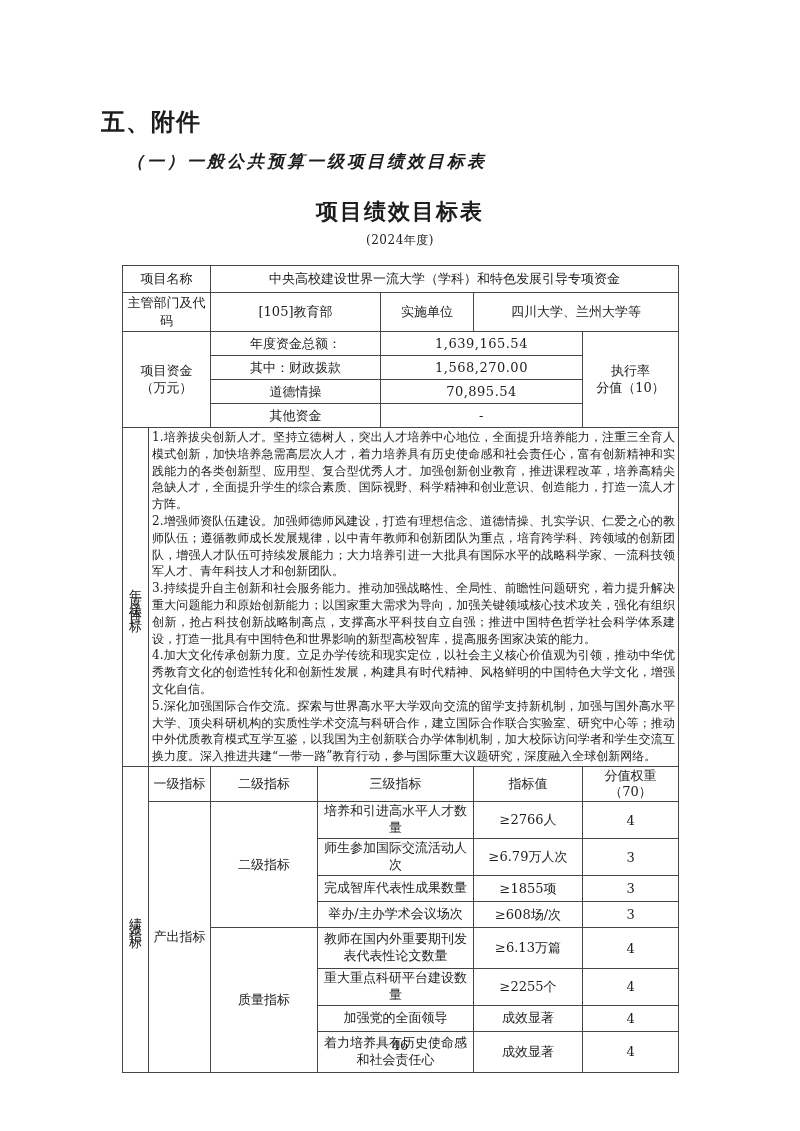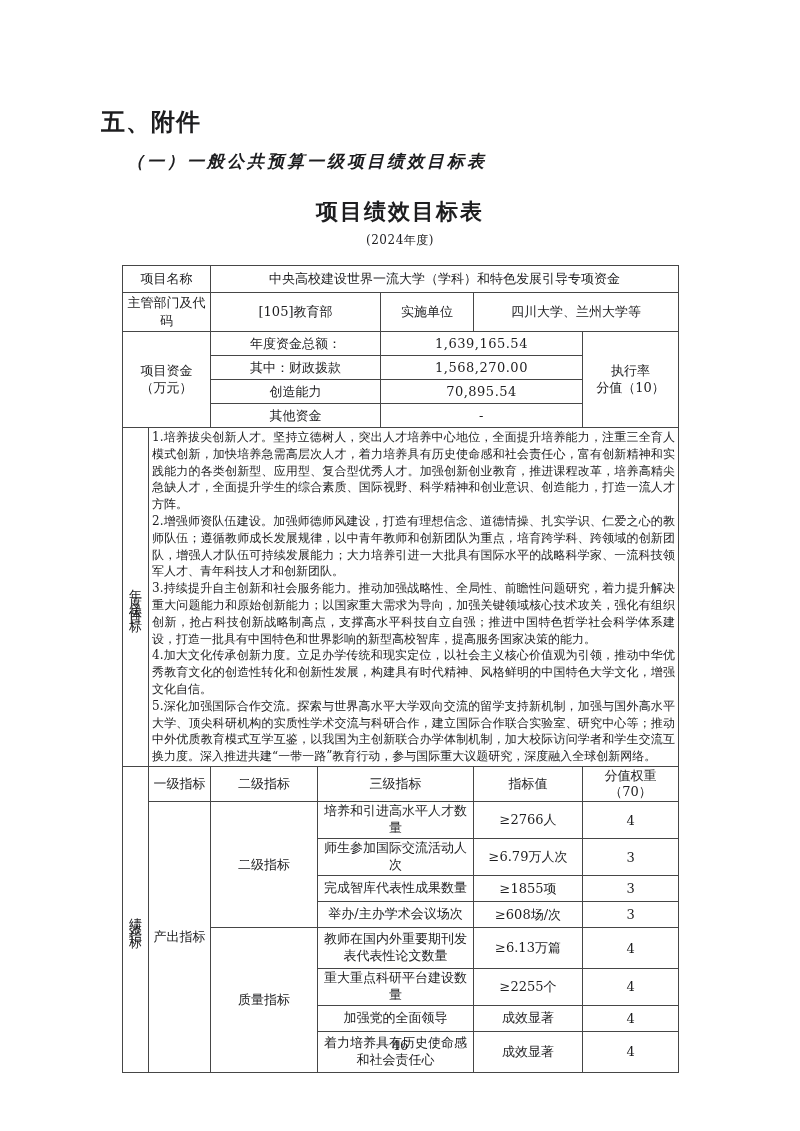--- a/index.html
+++ b/index.html
@@ -99,21 +99,21 @@
     <td colspan="2" class="fund-first">年度资金总额：</td>
     <td colspan="2" class="amt">1,639,165.54</td>
     <td rowspan="4" class="pre">执行率
 分值（10）</td>
   </tr>
   <tr class="rf">
     <td colspan="2">其中：财政拨款</td>
     <td colspan="2" class="amt">1,568,270.00</td>
   </tr>
   <tr class="rf">
-    <td colspan="2">创造能力</td>
+    <td colspan="2">道德情操</td>
     <td colspan="2" class="amt">70,895.54</td>
   </tr>
   <tr class="rf">
     <td colspan="2">其他资金</td>
     <td colspan="2" class="amt">-</td>
   </tr>
 
   <tr>
     <td>
       <div class="vtext">年度总体目标</div>

